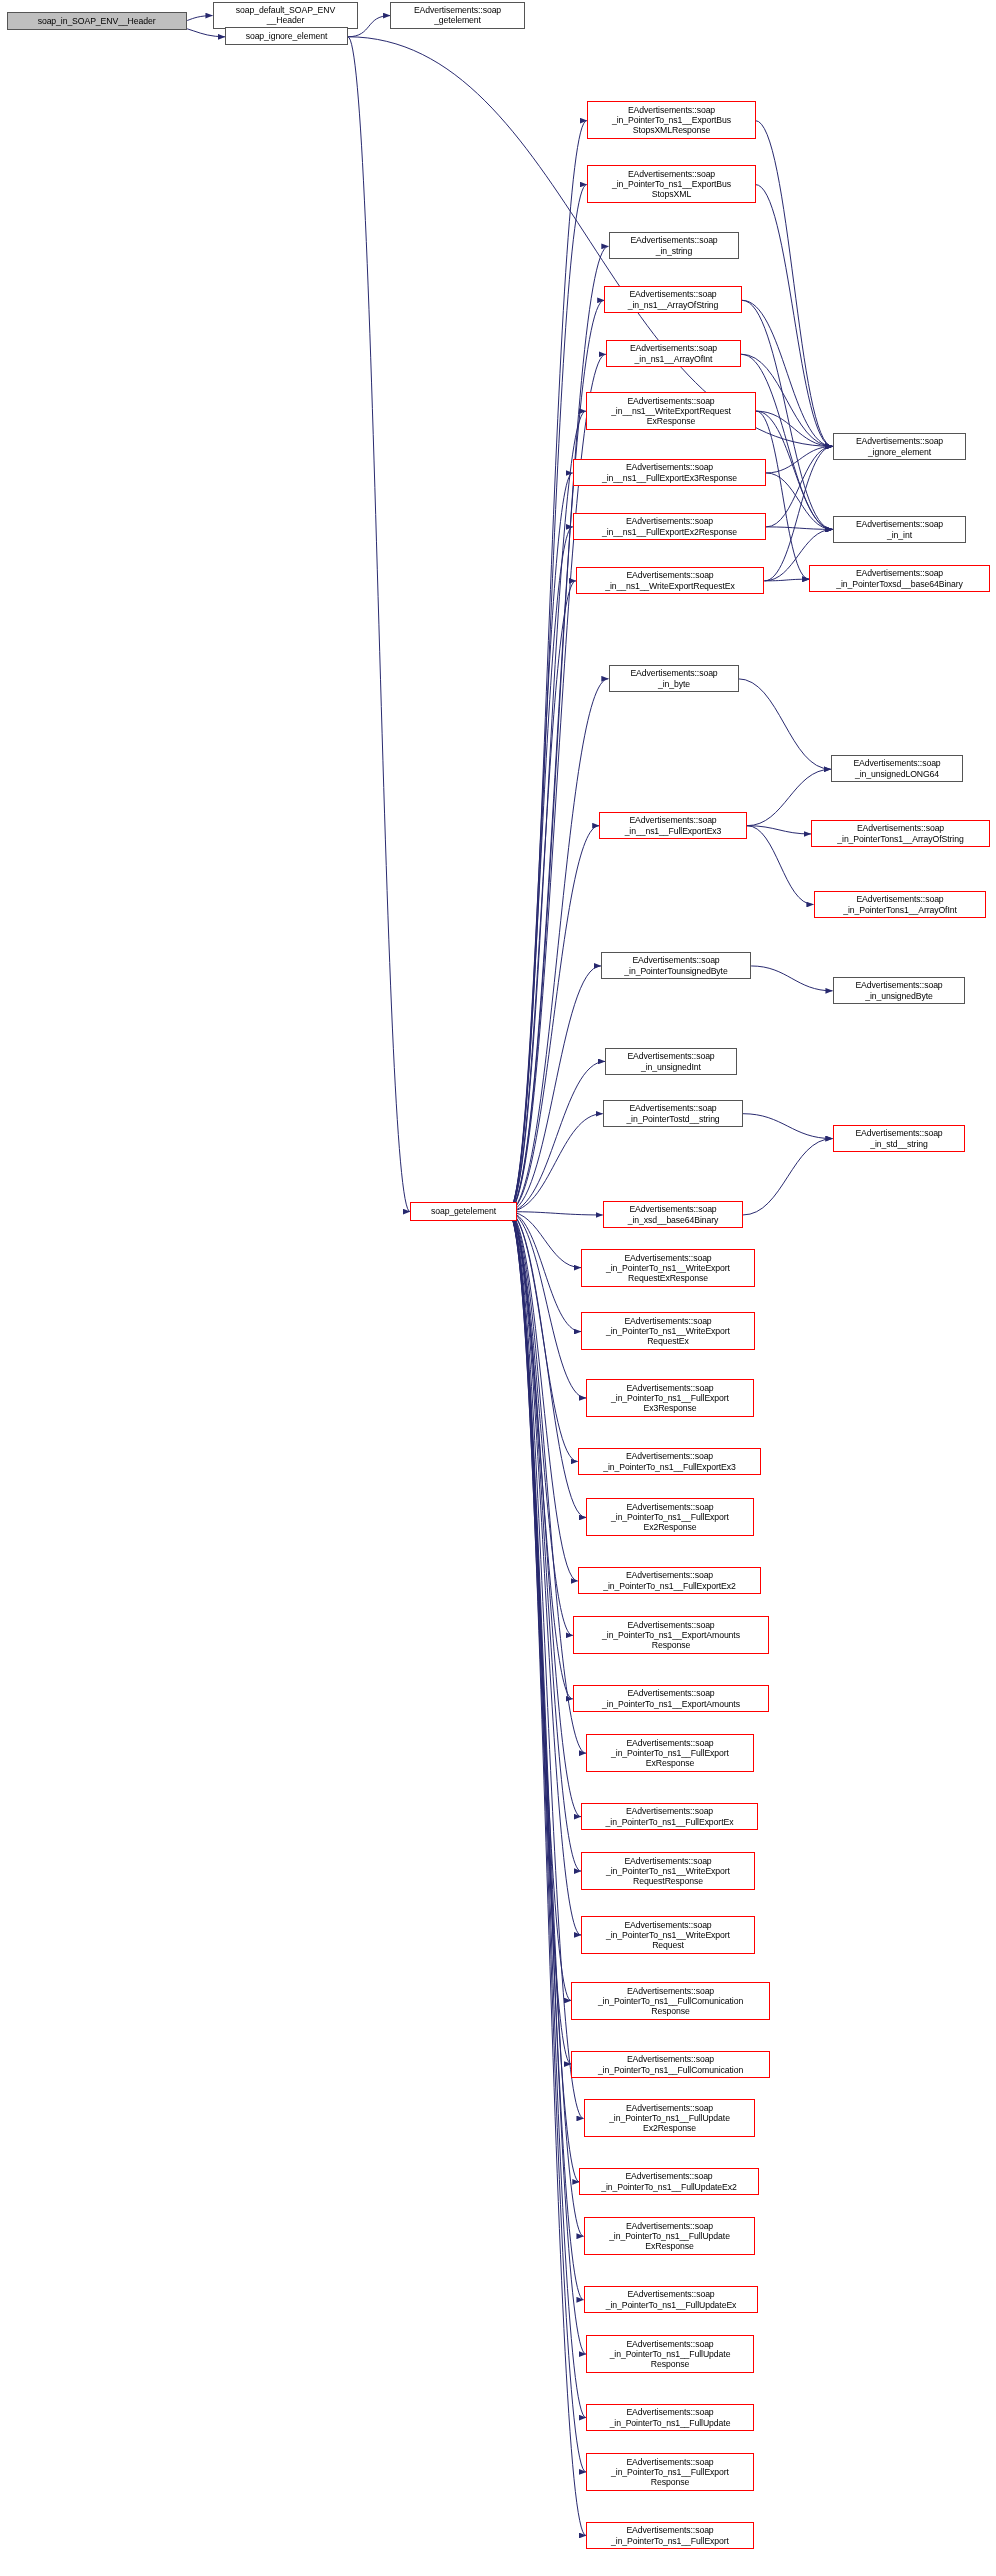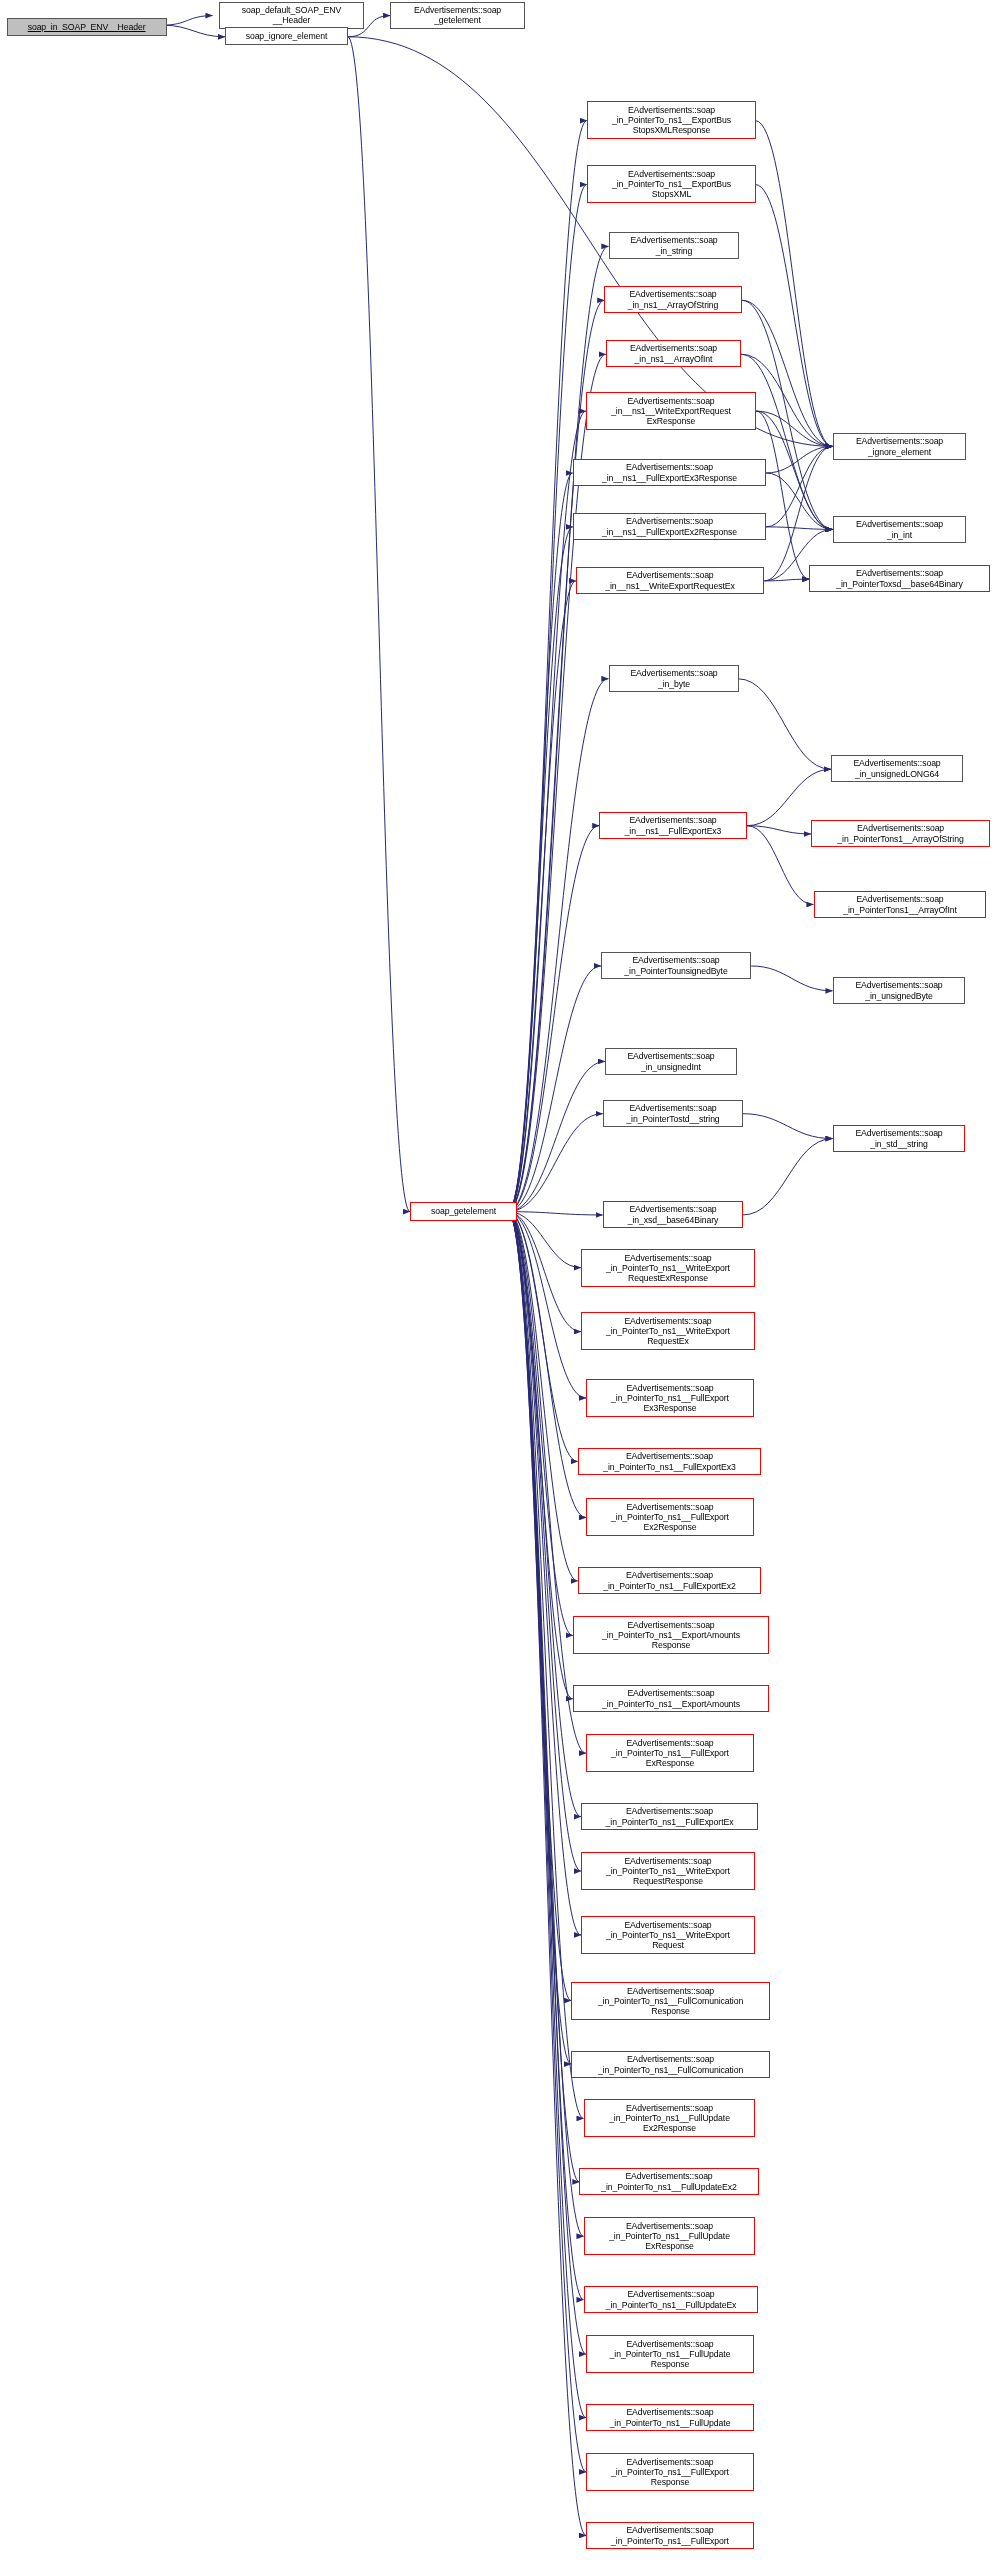--- a/index.html
+++ b/index.html
@@ -126,22 +126,22 @@
         <path d="M 889 817.5 C 939.4 817.5, 950.6 926.5, 1001 926.5" marker-end="url(#arrow)"></path>
         <path d="M 900 994.5 C 945.45 994.5, 955.55 926.5, 1001 926.5" marker-end="url(#arrow)"></path>
         <path d="M 900 994.5 C 934.65 994.5, 942.35 1004.5, 977 1004.5" marker-end="url(#arrow)"></path>
         <path d="M 900 994.5 C 936 994.5, 944 1089.5, 980 1089.5" marker-end="url(#arrow)"></path>
         <path d="M 905 1163.5 C 949.1 1163.5, 958.9 1193.5, 1003 1193.5" marker-end="url(#arrow)"></path>
         <path d="M 895 1341.5 C 943.6 1341.5, 954.4 1371.5, 1003 1371.5" marker-end="url(#arrow)"></path>
         <path d="M 895 1463.5 C 943.6 1463.5, 954.4 1371.5, 1003 1371.5" marker-end="url(#arrow)"></path>
       </g>
   </svg>
   <div id="nodes-layer">
-      <div class="node current" style="left: 6.6px; top: 18px; width: 160px; height: 18px; text-decoration: underline;"><span class="node-label">soap_in_SOAP_ENV__Header</span></div>
-      <div class="node gray-border" style="left: 219px; top: 1.7px; width: 145px; height: 27px;"><span class="node-label">soap_default_SOAP_ENV
+      <div class="node current" style="left: 6.6px; top: 12px; width: 180px; height: 18px;"><span class="node-label">soap_in_SOAP_ENV__Header</span></div>
+      <div class="node gray-border" style="left: 213px; top: 1.7px; width: 145px; height: 27px;"><span class="node-label">soap_default_SOAP_ENV
 __Header</span></div>
       <div class="node gray-border" style="left: 390px; top: 1.7px; width: 135px; height: 27px;"><span class="node-label">EAdvertisements::soap
 _getelement</span></div>
       <div class="node gray-border" style="left: 225px; top: 27px; width: 123px; height: 18px;"><span class="node-label">soap_ignore_element</span></div>
       <div class="node" style="left: 587px; top: 101px; width: 169px; height: 38px;"><span class="node-label">EAdvertisements::soap
 _in_PointerTo_ns1__ExportBus
 StopsXMLResponse</span></div>
       <div class="node" style="left: 587px; top: 165px; width: 169px; height: 38px;"><span class="node-label">EAdvertisements::soap
 _in_PointerTo_ns1__ExportBus
 StopsXML</span></div>

